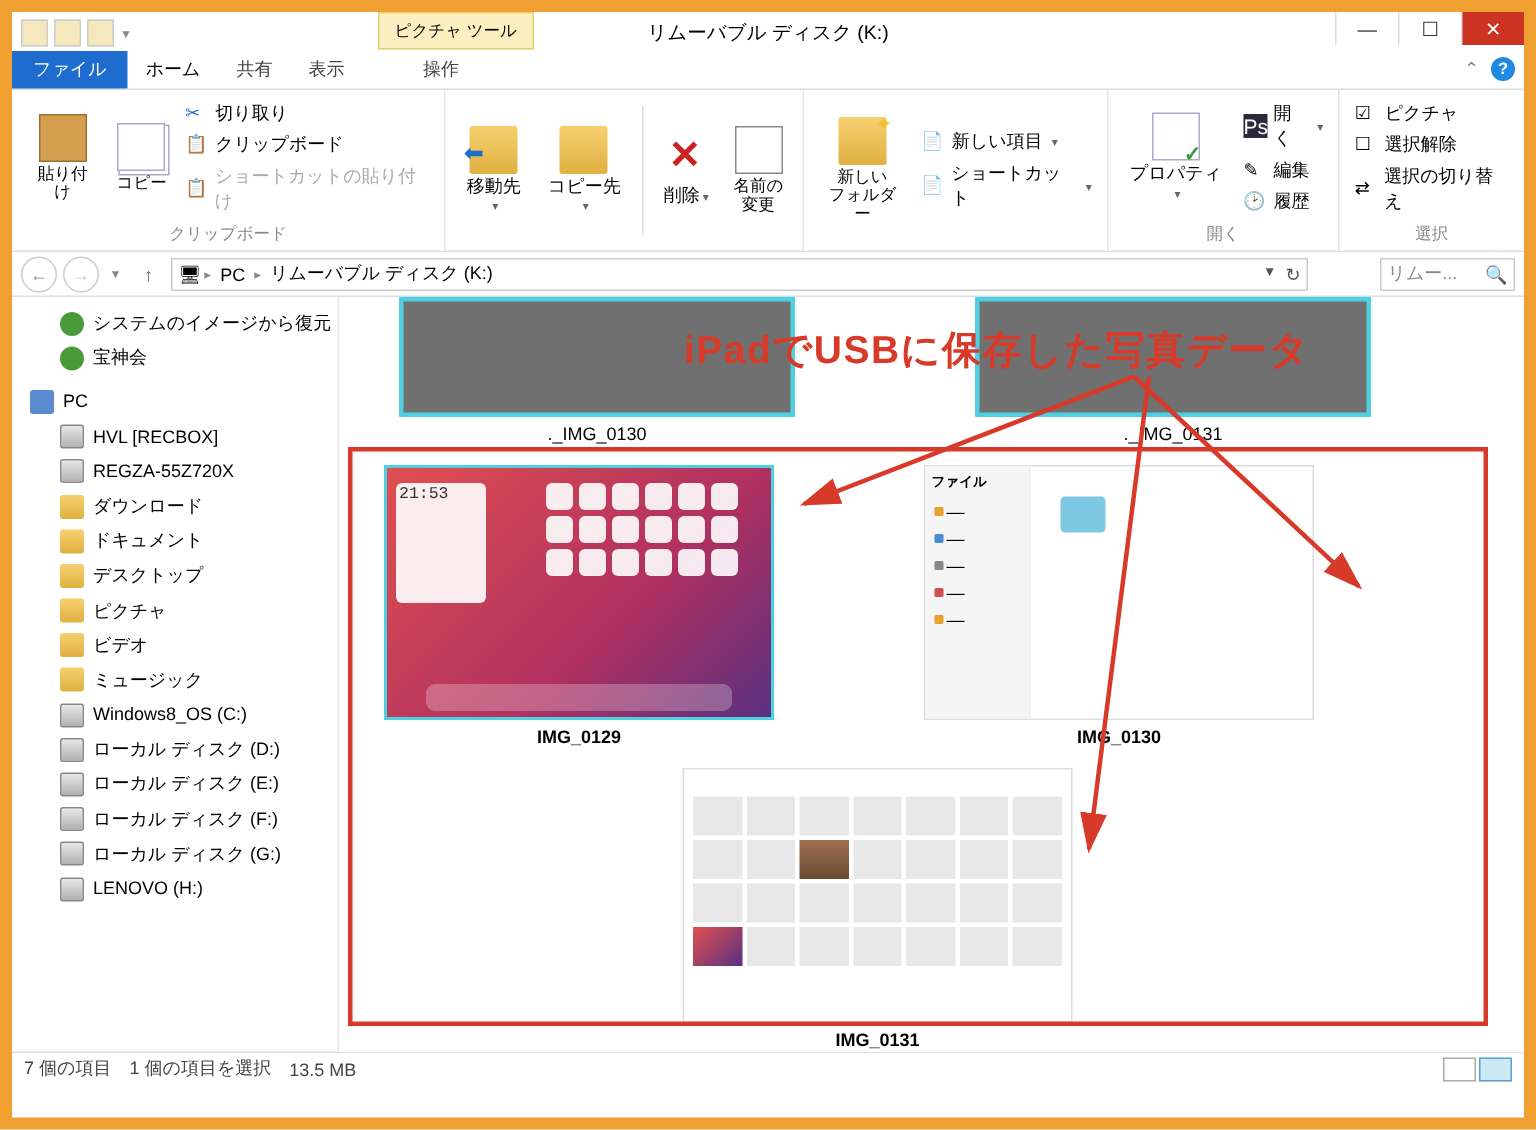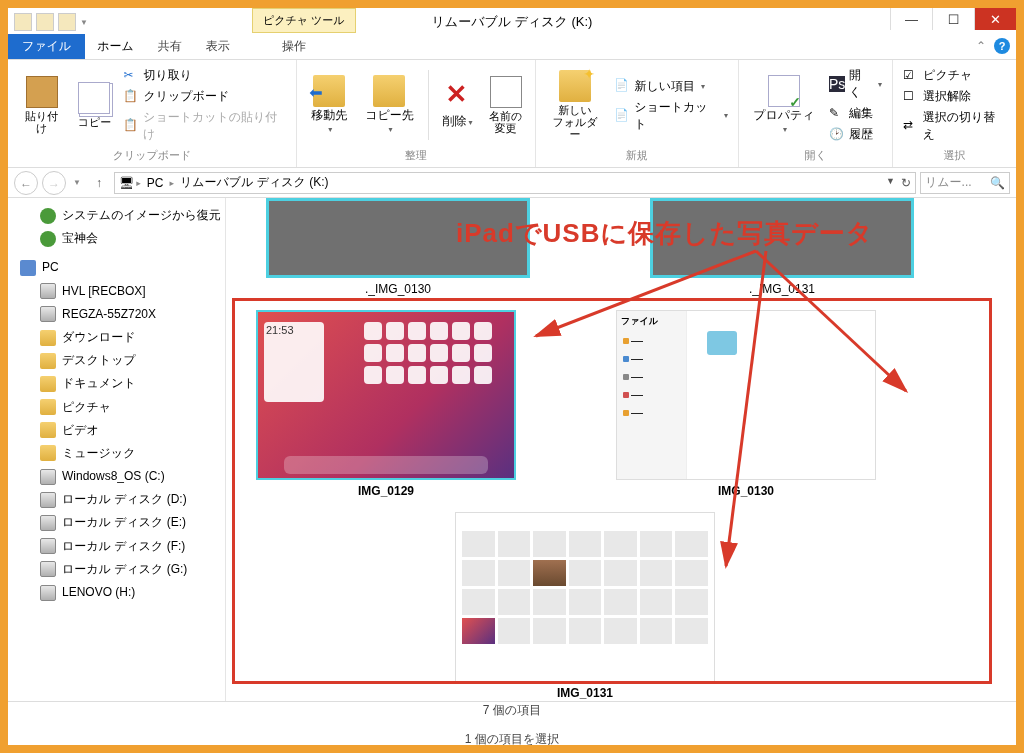--- a/index.html
+++ b/index.html
@@ -51,21 +51,21 @@
 
 
 .navbar { height: 30px; border-bottom: 1px solid #ddd; display: flex; align-items: center; padding: 0 6px; gap: 4px; }
 .navbtn { width: 24px; height: 24px; border: 1px solid #ccc; border-radius: 50%; display: flex; align-items: center; justify-content: center; color: #888; }
 .navbtn.small { width: 14px; border: none; font-size: 8px; border-radius: 0; }
 .up-btn { width: 22px; height: 22px; display: flex; align-items: center; justify-content: center; color: #555; }
 .addr { flex: 1; border: 1px solid #ccc; height: 22px; display: flex; align-items: center; padding: 0 4px; gap: 2px; }
 .addr .crumb { padding: 0 4px; }
 .addr .sep-c { color: #888; font-size: 9px; }
 .addr-icons { margin-left: auto; display: flex; gap: 6px; color: #555; }
-.search { width: 90px; border: 1px solid #ccc; height: 22px; display: flex; align-items: center; padding: 0 4px; color: #888; justify-content: space-between; }
+.search { width: 90px; border: 1px solid #ccc; height: 22px; display: flex; align-items: center; padding: 0 4px; color: #888; justify-content: space-between; margin-left: 44px; }
 
 
 .main { display: flex; height: 503px; }
 .navpane { width: 218px; border-right: 1px solid #e5e5e5; padding: 6px 0; overflow: auto; }
 .navitem { display: flex; align-items: center; gap: 6px; padding: 2px 4px 2px 32px; font-size: 12px; line-height: 1.6; }
 .navitem.l0 { padding-left: 12px; margin-top: 6px; }
 .navitem.l1 { padding-left: 32px; }
 .nav-ic { width: 16px; height: 16px; border-radius: 2px; flex-shrink: 0; }
 .nav-ic.folder { background: linear-gradient(#f5d070,#e0b040); }
 .nav-ic.drive { background: linear-gradient(#e8e8e8,#b0b0b0); border: 1px solid #888; }
@@ -86,41 +86,41 @@
 .thumb-card { display: flex; flex-direction: column; align-items: center; }
 .thumb-img { width: 260px; height: 170px; border: 1px solid #4dd0e1; background: #fff; position: relative; }
 .thumb-img.sel { border: 2px solid #4dd0e1; background: #cceaf2; }
 .thumb-img.sel::before { content: "✓"; position: absolute; left: 4px; top: 2px; width: 14px; height: 14px; border: 1px solid #555; background: #fff; font-size: 11px; text-align: center; line-height: 14px; }
 .thumb-lbl { margin-top: 4px; font-size: 12px; font-weight: bold; }
 .ipad-home { width: 100%; height: 100%; background: linear-gradient(135deg,#e05050 0%,#b03060 60%,#5a3080 100%); position: relative; }
 .dock { position: absolute; bottom: 4px; left: 10%; width: 80%; height: 18px; background: rgba(255,255,255,0.25); border-radius: 6px; }
 .iconset { position: absolute; top: 10px; right: 10px; width: 140px; display: flex; flex-wrap: wrap; gap: 4px; }
 .iconset div { width: 18px; height: 18px; border-radius: 4px; background: #fff; opacity: 0.9; }
 .widget { position: absolute; top: 10px; left: 6px; width: 60px; height: 80px; background: rgba(255,255,255,0.9); border-radius: 4px; }
-.timew { font-size: 11px; padding: 2px; color: #333; }
+.timew { font-size: 11px; padding: 2px; color: #333; font-family: Liberation Mono, monospace; }
 
 .thumb-files { width: 260px; height: 170px; background: #fff; border: 1px solid #ddd; display: flex; }
 .thumb-files .side { width: 70px; background: #f5f5f5; border-right: 1px solid #eee; padding: 4px; }
 .thumb-files .side-h { font-size: 9px; font-weight: bold; margin-bottom: 4px; }
 .thumb-files .side-item { font-size: 7px; padding: 2px; display: flex; gap: 2px; align-items: center; }
 .thumb-files .side-item .dot { width: 6px; height: 6px; border-radius: 1px; }
 .thumb-files .main-f { flex: 1; position: relative; }
 .thumb-files .fold { width: 30px; height: 24px; background: #7ec8e3; border-radius: 3px; margin: 20px 0 0 20px; }
 
 .thumbrow3 { margin-top: 14px; margin-left: 10px; }
 .thumb-grid { width: 260px; height: 170px; background: #fff; border: 1px solid #ddd; padding: 18px 6px 16px 6px; }
 .grid-inner { display: grid; grid-template-columns: repeat(7, 1fr); gap: 3px; }
 .grid-inner div { height: 26px; background: #e8e8e8; }
 .grid-inner .pic1 { background: linear-gradient(#a07050,#6a4a30); }
 .grid-inner .pic2 { background: linear-gradient(135deg,#e05050,#5a3080); }
 
 svg.arrow { position: absolute; z-index: 18; pointer-events: none; }
 
 
-.status { height: 22px; border-top: 1px solid #ddd; display: flex; align-items: center; padding: 0 8px; font-size: 11px; gap: 12px; color: #444; flex-direction: column; }
+.status { height: 22px; border-top: 1px solid #ddd; display: flex; align-items: center; padding: 0 8px; font-size: 11px; gap: 12px; color: #444; }
 .status .right { margin-left: auto; display: flex; gap: 2px; }
 .viewbtn { width: 22px; height: 16px; border: 1px solid #aaa; }
 .viewbtn.active { background: #cceaf2; border-color: #5aa0d0; }
 </style>
 </head>
 <body>
 
 <div class="titlebar">
   <div class="qat">
     <div class="qat-icon"></div>
@@ -194,21 +194,20 @@
       <div class="bigbtn">
           <div class="ic ic-del"></div>
           <div class="lbl"><span>削除</span><span class="dd">▾</span></div>
         </div>
       <div class="bigbtn">
           <div class="ic ic-rename"></div>
           <div class="lbl" style="white-space:pre-line">名前の
 変更</div>
         </div>
     </div>
-    <div class="group-label">整理</div>
   </div>
 
   <div class="group">
     <div class="group-content">
       <div class="bigbtn">
           <div class="ic ic-folder" style="position:relative">
             <span style="position:absolute;right:-4px;top:-4px;color:#f5c030;font-size:14px">✦</span>
           </div>
           <div class="lbl" style="white-space:pre-line">新しい
 フォルダー</div>
@@ -219,21 +218,20 @@
             <span>新しい項目</span>
             <span class="dd">▾</span>
           </div>
         <div class="smallbtn">
             <span class="ic">📄</span>
             <span>ショートカット</span>
             <span class="dd">▾</span>
           </div>
       </div>
     </div>
-    <div class="group-label">新規</div>
   </div>
 
   <div class="group">
     <div class="group-content">
       <div class="bigbtn">
           <div class="ic ic-prop"></div>
           <div class="lbl"><span>プロパティ</span><span class="dd">▾</span></div>
         </div>
       <div class="smallbtns">
         <div class="smallbtn">
@@ -319,25 +317,25 @@
         <div class="navitem l1">
           <div class="nav-ic drive"></div>
           <span>REGZA-55Z720X</span>
         </div>
         <div class="navitem l1">
           <div class="nav-ic folder"></div>
           <span>ダウンロード</span>
         </div>
         <div class="navitem l1">
           <div class="nav-ic folder"></div>
+          <span>ドキュメント</span>
+        </div>
+        <div class="navitem l1">
+          <div class="nav-ic folder"></div>
           <span>デスクトップ</span>
-        </div>
-        <div class="navitem l1">
-          <div class="nav-ic folder"></div>
-          <span>ドキュメント</span>
         </div>
         <div class="navitem l1">
           <div class="nav-ic folder"></div>
           <span>ピクチャ</span>
         </div>
         <div class="navitem l1">
           <div class="nav-ic folder"></div>
           <span>ビデオ</span>
         </div>
         <div class="navitem l1">

